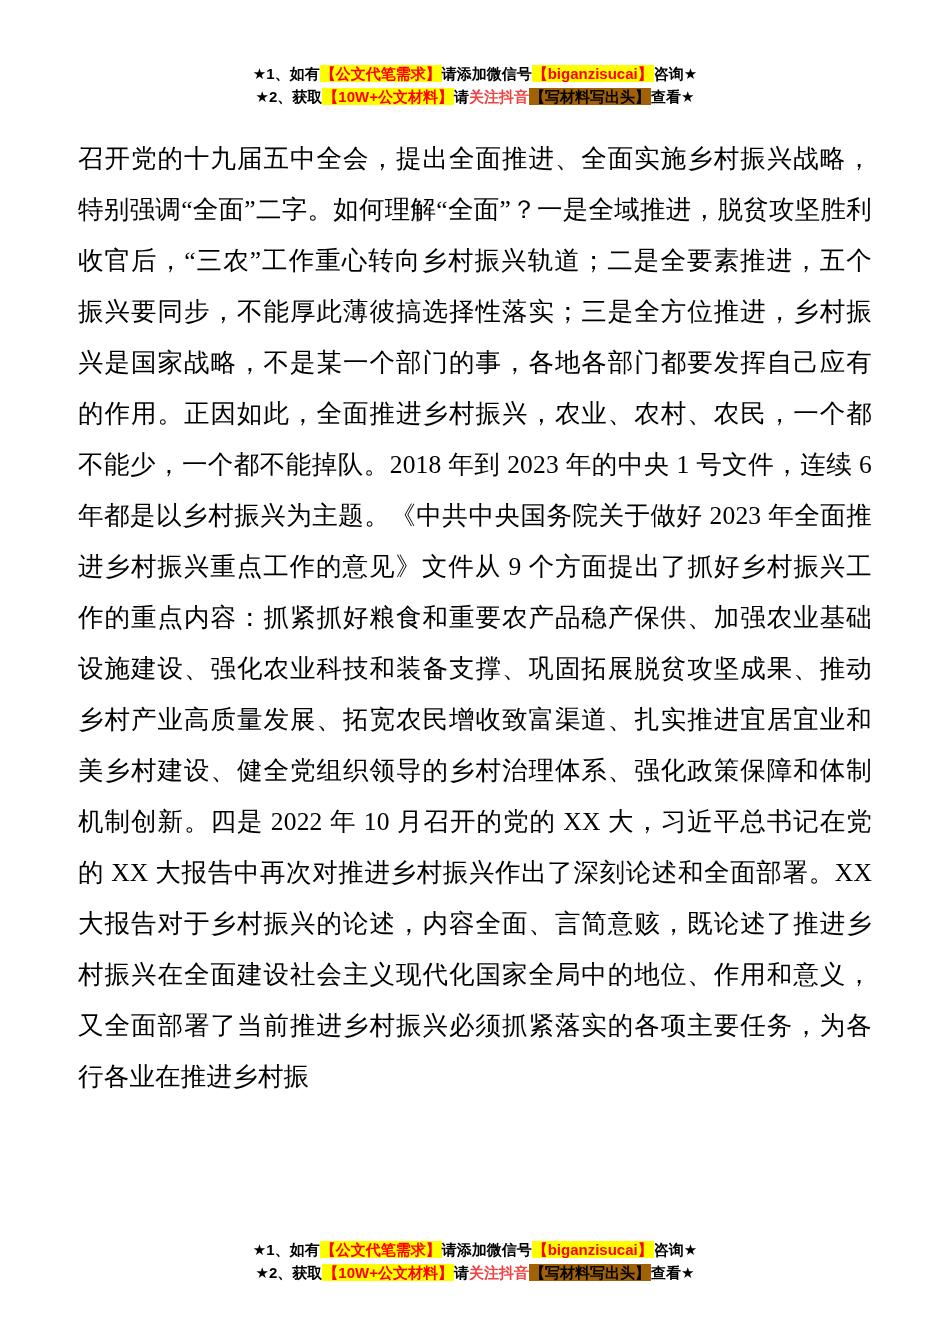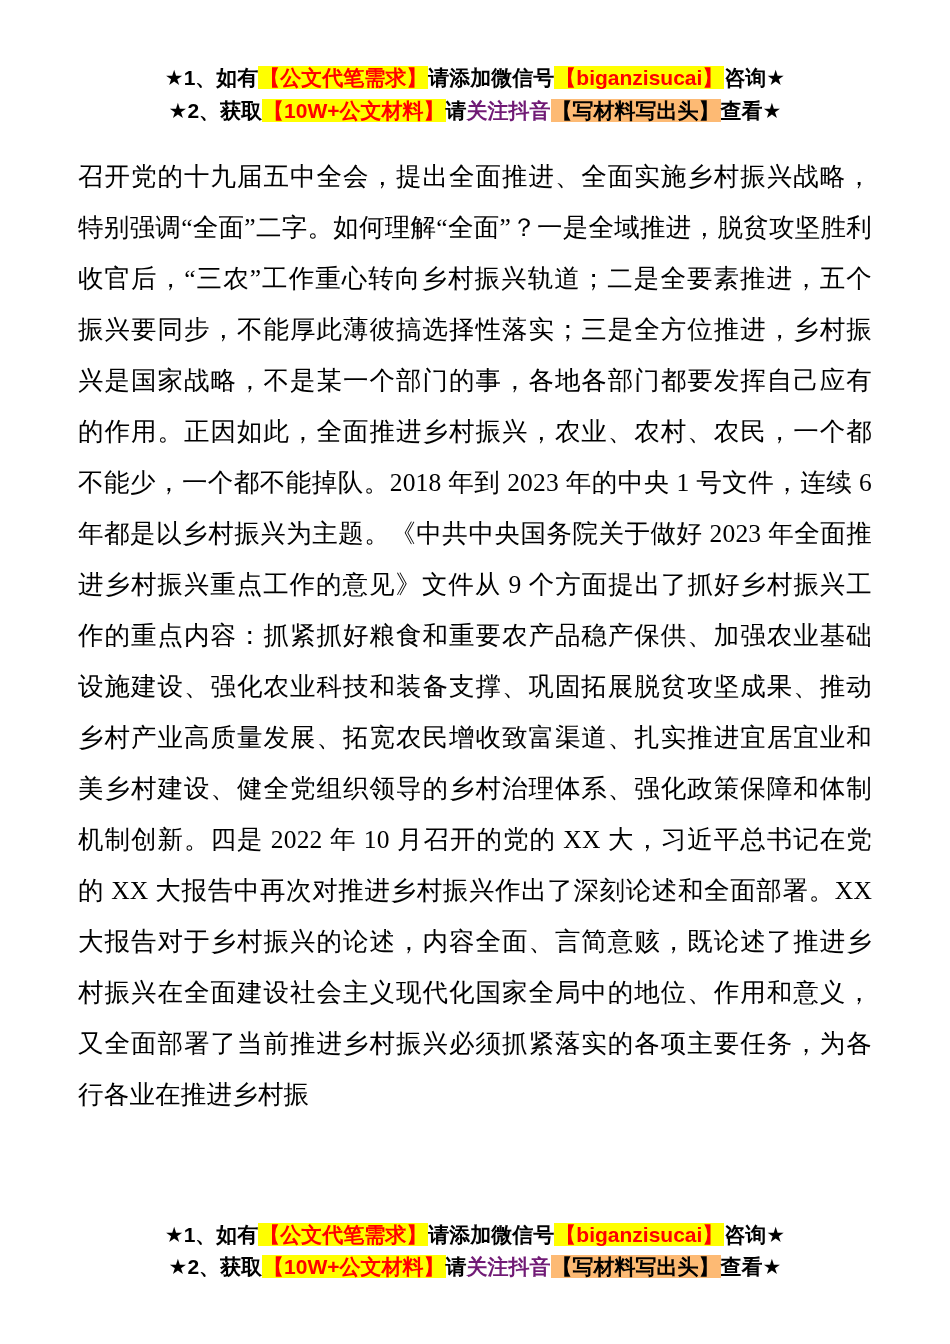--- a/index.html
+++ b/index.html
@@ -27,36 +27,36 @@
 
   
   .promo {
     text-align: center;
     font-family: "Liberation Sans", "DejaVu Sans", sans-serif;
     font-weight: bold;
     line-height: 1.55;
     letter-spacing: 0px;
   }
   .promo-line {
-    font-size: 21px;
+    font-size: 15px;
     white-space: nowrap;
   }
   .promo .star { color: #000; }
   .promo .plain { color: #000; }
   .promo .hl-red {
     background: #ffff00;
     color: #ff0000;
     padding: 0 1px;
   }
   .promo .hl-black {
-    background: #fdba74;
+    background: #a16207;
     color: #000000;
     padding: 0 1px;
   }
-  .promo .red-text { color: #701a75; }
+  .promo .red-text { color: #ef4444; }
 
   .header-promo {
     padding-top: 62px;
     padding-bottom: 6px;
   }
   .footer-promo {
     position: absolute;
     left: 70px;
     right: 70px;
     bottom: 60px;

